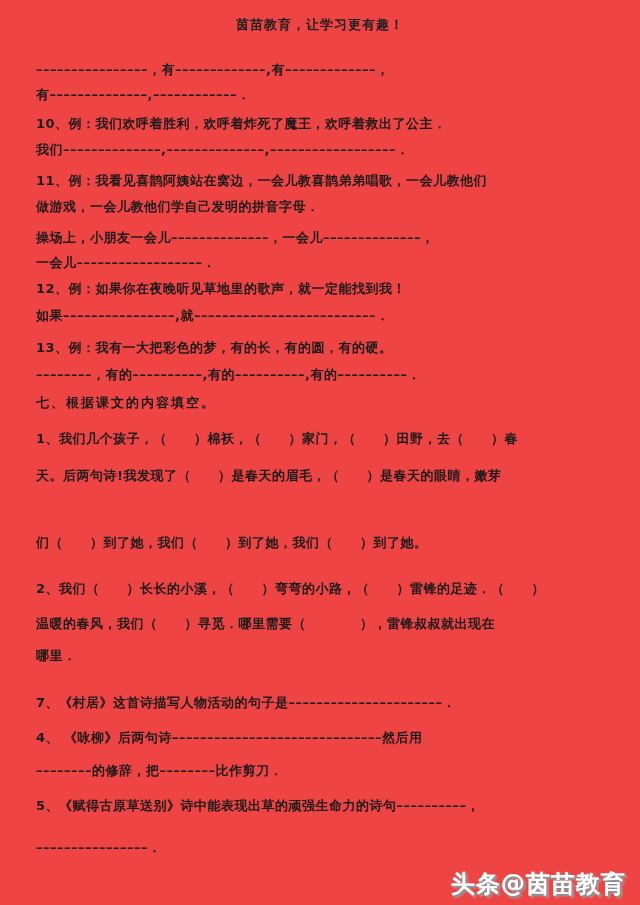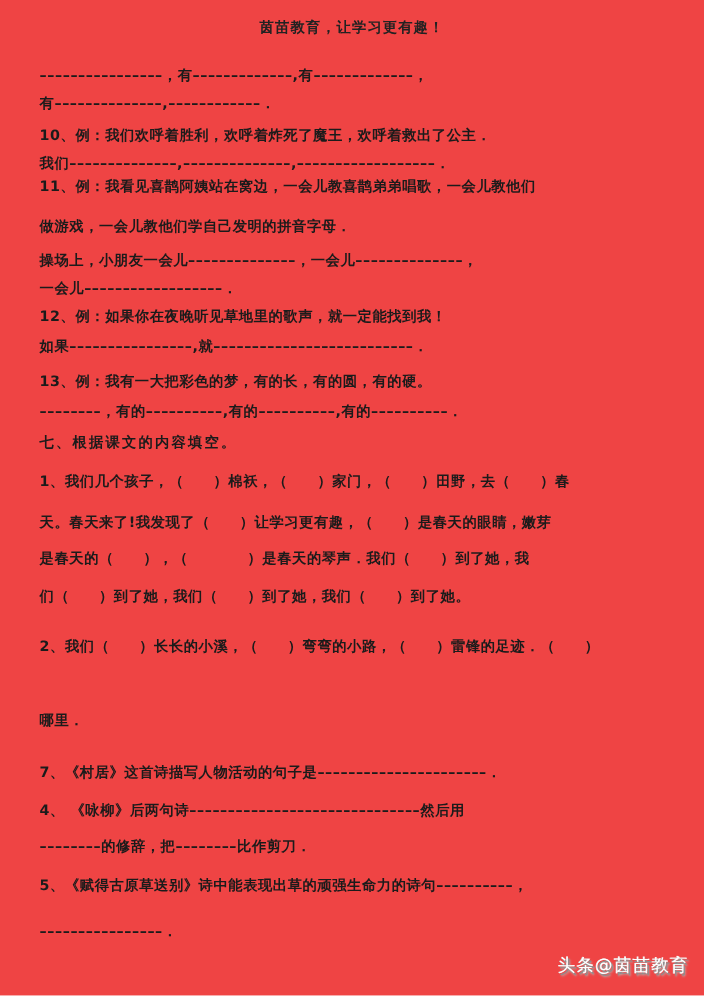--- a/index.html
+++ b/index.html
@@ -32,55 +32,55 @@
     line-height: 19px;
     white-space: pre;
     color: #1b1b1b;
     letter-spacing: 0.5px;
   }
   .section-head { letter-spacing: 2px; }
   .watermark {
     position: absolute;
     top: 868px;
     right: 14px;
-    font-size: 16px;
-    font-weight: normal;
+    font-size: 24px;
+    font-weight: bold;
     letter-spacing: 1px;
     color: #ffffff;
     text-shadow:
       1.5px 1.5px 0 #8f8f8f,
       2px 2px 2px #b5b5b5,
       -0.5px -0.5px 0 #d8d8d8;
   }
 </style>
 </head>
 <body>
 
 <div class="page">
 
   <div class="header">茵苗教育，让学习更有趣！</div>
 
   <div class="ln" style="top:60px">––––––––––––––––，有–––––––––––––,有–––––––––––––，</div>
   <div class="ln" style="top:85px">有––––––––––––––,––––––––––––．</div>
   <div class="ln" style="top:114px">10、例：我们欢呼着胜利，欢呼着炸死了魔王，欢呼着救出了公主．</div>
   <div class="ln" style="top:140px">我们––––––––––––––,––––––––––––––,––––––––––––––––––．</div>
-  <div class="ln" style="top:161px">11、例：我看见喜鹊阿姨站在窝边，一会儿教喜鹊弟弟唱歌，一会儿教他们</div>
+  <div class="ln" style="top:171px">11、例：我看见喜鹊阿姨站在窝边，一会儿教喜鹊弟弟唱歌，一会儿教他们</div>
   <div class="ln" style="top:197px">做游戏，一会儿教他们学自己发明的拼音字母．</div>
   <div class="ln" style="top:253px">一会儿––––––––––––––––––．</div>
   <div class="ln" style="top:228px">操场上，小朋友一会儿––––––––––––––，一会儿––––––––––––––，</div>
   <div class="ln" style="top:279px">12、例：如果你在夜晚听见草地里的歌声，就一定能找到我！</div>
   <div class="ln" style="top:306px">如果––––––––––––––––,就––––––––––––––––––––––––––．</div>
   <div class="ln" style="top:338px">13、例：我有一大把彩色的梦，有的长，有的圆，有的硬。</div>
   <div class="ln" style="top:365px">––––––––，有的––––––––––,有的––––––––––,有的––––––––––．</div>
   <div class="ln section-head" style="top:393px">七、根据课文的内容填空。</div>
   <div class="ln" style="top:429px">1、我们几个孩子，（　　）棉袄，（　　）家门，（　　）田野，去（　　）春</div>
-  <div class="ln" style="top:466px">天。春天来了!我发现了（　　）让学习更有趣，（　　）是春天的眼睛，嫩芽</div>
-  <div class="ln" style="top:499px">是春天的（　　），（　　　　）是春天的琴声．我们（　　）到了她，我</div>
+  <div class="ln" style="top:466px">天。后两句诗!我发现了（　　）是春天的眉毛，（　　）是春天的眼睛，嫩芽</div>
   <div class="ln" style="top:533px">们（　　）到了她，我们（　　）到了她，我们（　　）到了她。</div>
   <div class="ln" style="top:579px">2、我们（　　）长长的小溪，（　　）弯弯的小路，（　　）雷锋的足迹．（　　）</div>
+  <div class="ln" style="top:614px">温暖的春风，我们（　　）寻觅．哪里需要（　　　　），雷锋叔叔就出现在</div>
   <div class="ln" style="top:646px">哪里．</div>
   <div class="ln" style="top:693px">7、《村居》这首诗描写人物活动的句子是––––––––––––––––––––––．</div>
   <div class="ln" style="top:728px">4、 《咏柳》后两句诗––––––––––––––––––––––––––––––然后用</div>
   <div class="ln" style="top:761px">––––––––的修辞，把––––––––比作剪刀．</div>
   <div class="ln" style="top:796px">5、《赋得古原草送别》诗中能表现出草的顽强生命力的诗句––––––––––，</div>
   <div class="ln" style="top:838px">––––––––––––––––．</div>
 
   <div class="watermark">头条@茵苗教育</div>
 
 </div>

